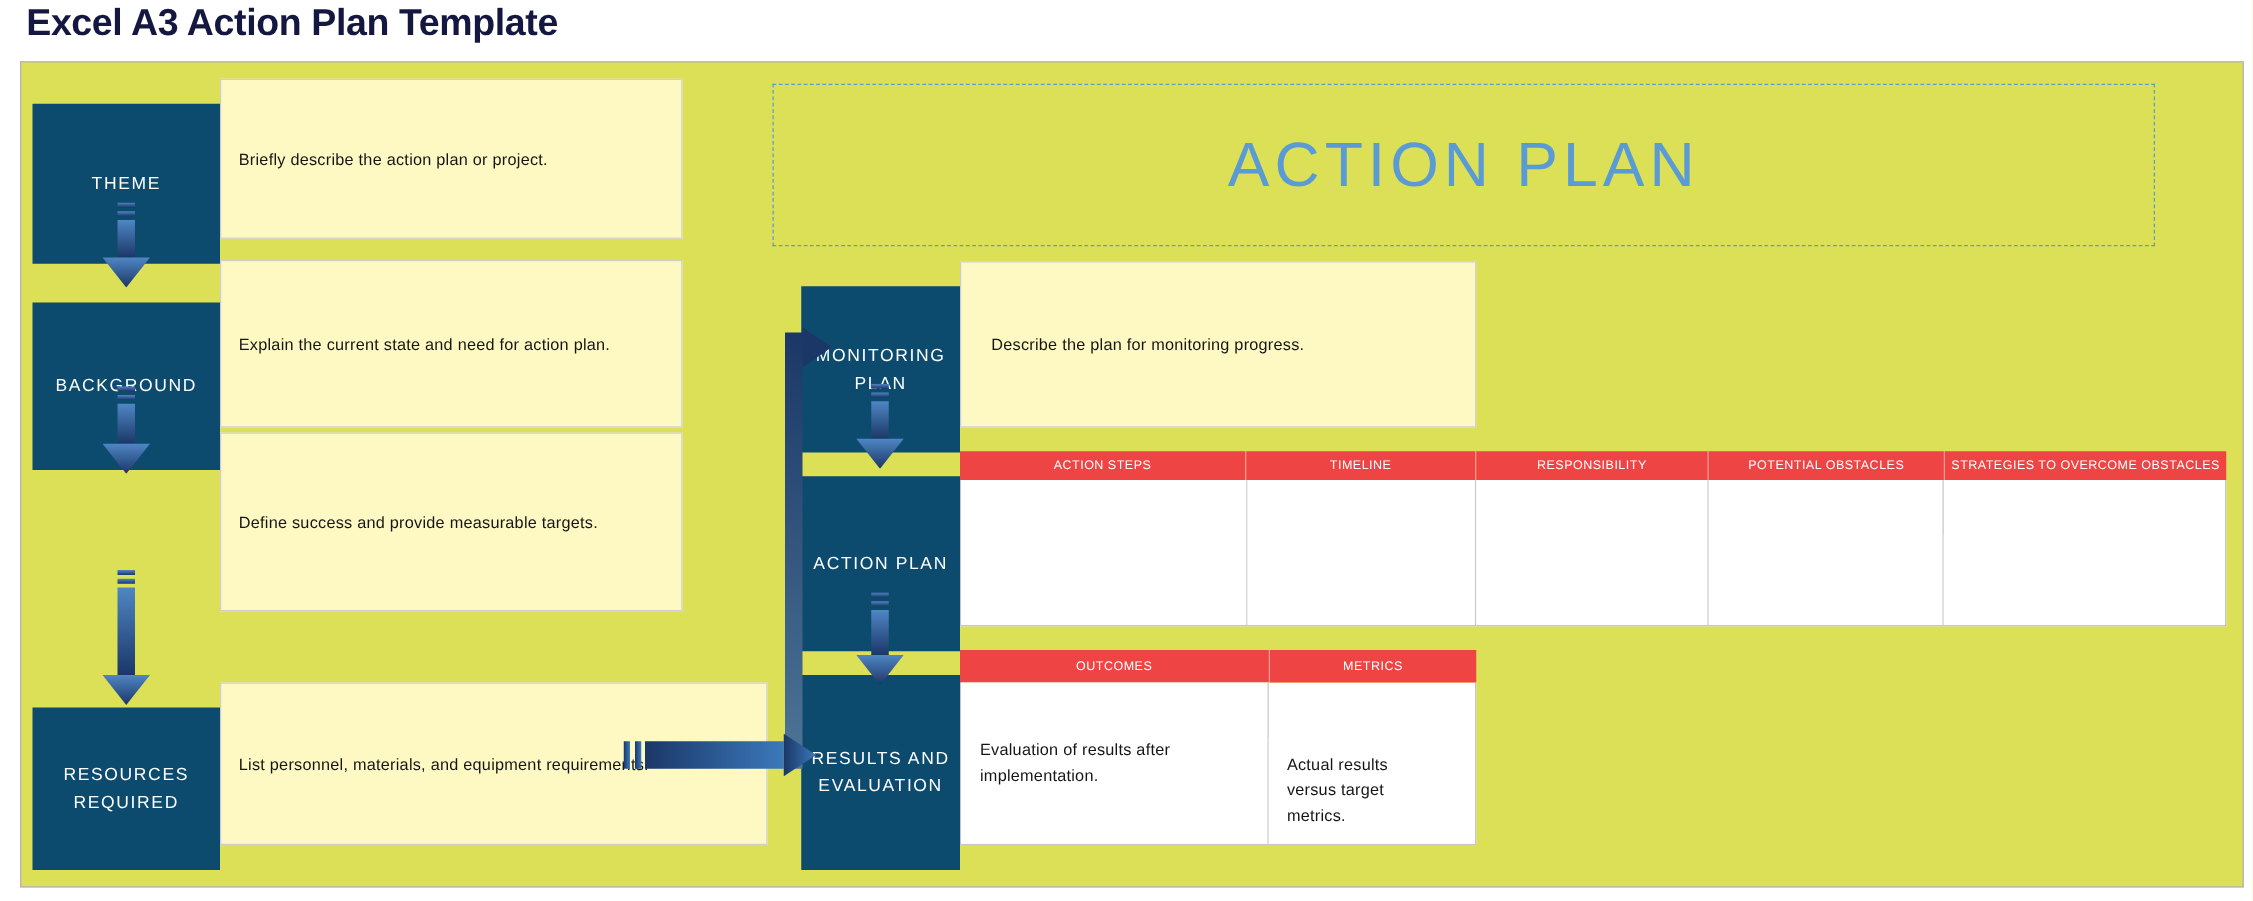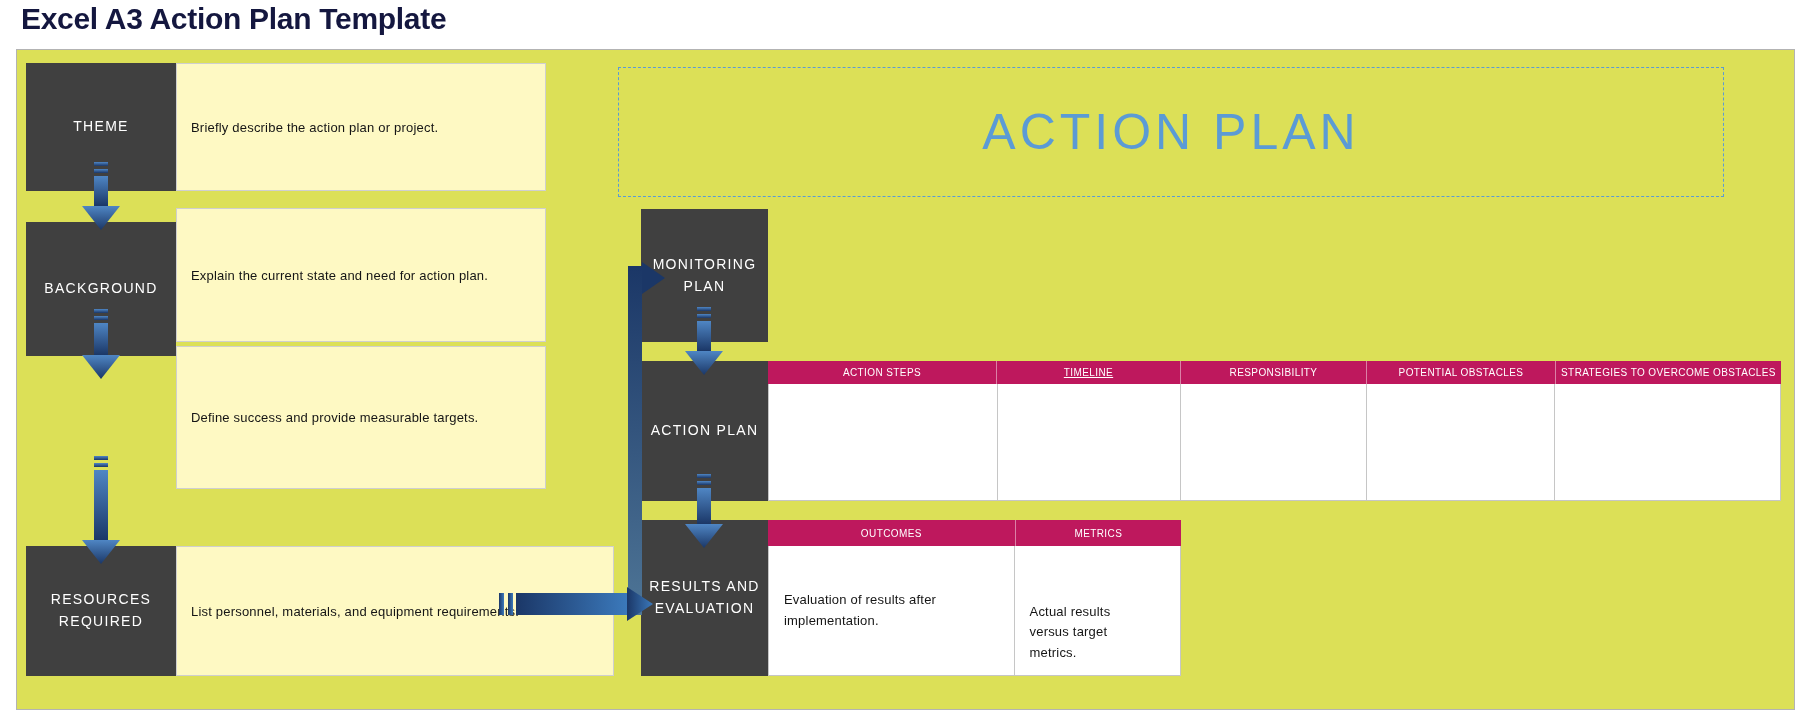--- a/index.html
+++ b/index.html
@@ -9,57 +9,57 @@
   }
   .title{
     position:absolute;left:21px;top:2px;margin:0;
     font-size:30px;font-weight:800;letter-spacing:-0.3px;color:#14173f;
   }
   .canvas{
     position:absolute;left:16px;top:49px;width:1779px;height:661px;
     background:#dce057;border:1px solid #b3b3b3;box-sizing:border-box;
   }
   .bluebox{
-    position:absolute;background:#404040;color:#ffffff;
+    position:absolute;background:#0c4a6e;color:#ffffff;
     display:flex;align-items:center;justify-content:center;text-align:center;
-    font-size:14px;letter-spacing:1.3px;line-height:1.55;padding:0 8px;box-sizing:border-box;
+    font-size:14px;letter-spacing:1.3px;line-height:1.55;padding:0 8px;box-sizing:border-box;margin-top:20px;
   }
   .descbox{
     position:absolute;background:#fef9c3;border:1px solid #cfcfcf;box-sizing:border-box;
     display:flex;align-items:center;font-size:13px;color:#151515;
     padding-left:14px;padding-right:14px;letter-spacing:0.2px;
   }
   .banner{
     position:absolute;left:601px;top:17px;width:1106px;height:130px;
     border:1px dashed #5b9bd5;box-sizing:border-box;
     display:flex;align-items:center;justify-content:center;
   }
   .banner-text{
     font-size:50px;font-weight:300;letter-spacing:4px;color:#5b9bd5;
   }
   .arrow{position:absolute;}
   .tablewrap{position:absolute;box-sizing:border-box;}
   .thead{display:flex;height:23px;}
   .results .thead{height:26px;}
   .th{
-    background:#be185d;color:#ffffff;font-size:10px;letter-spacing:0.4px;
+    background:#ef4444;color:#ffffff;font-size:10px;letter-spacing:0.4px;
     display:flex;align-items:center;justify-content:center;text-align:center;
     box-sizing:border-box;border-right:1px solid rgba(255,255,255,0.45);
     padding:0 4px;
   }
   .th:last-child{border-right:none;}
   .tbody{display:flex;background:#ffffff;border:1px solid #c6c6c6;border-top:none;box-sizing:border-box;}
   .td{
     box-sizing:border-box;border-right:1px solid #c6c6c6;background:#ffffff;
     display:flex;align-items:center;font-size:13px;color:#151515;
     padding-left:15px;padding-right:28px;line-height:1.55;letter-spacing:0.2px;
   }
   .td:last-child{border-right:none;margin-top:44px;}
   
-  .c0{width:229px;} .c1{width:184px;text-decoration:underline;} .c2{width:186px;} .c3{width:189px;} .c4{width:225px;}
+  .c0{width:229px;} .c1{width:184px;} .c2{width:186px;} .c3{width:189px;} .c4{width:225px;}
   
   .r0{width:276px;} .r1{width:184px;}
   .hidden-defs{position:absolute;width:0;height:0;overflow:hidden;}
 </style>
 </head>
 <body>
 
 <svg class="hidden-defs" aria-hidden="true">
   <defs>
     <linearGradient id="gradDown" x1="0" y1="0" x2="0" y2="1">
@@ -127,20 +127,23 @@
     <svg class="arrow" style="left:65px;top:406px;" width="38" height="108" viewBox="0 0 38 108">
       <rect x="12" y="0" width="14" height="4" fill="url(#gradDown)"></rect>
       <rect x="12" y="7" width="14" height="4" fill="url(#gradDown)"></rect>
       <rect x="12" y="14" width="14" height="70" fill="url(#gradDown)"></rect>
       <polygon points="0,84 19,108 38,84" fill="url(#gradDown)"></polygon>
     </svg>
 
     <div class="bluebox" style="left:624px;top:159px;width:127px;height:133px;">
       <span>MONITORING PLAN</span>
     </div>
+    <div class="descbox" style="left:751px;top:159px;width:413px;height:133px;padding-left:24px;">
+      <span>Describe the plan for monitoring progress.</span>
+    </div>
 
     <div class="bluebox" style="left:624px;top:311px;width:127px;height:140px;">
       <span>ACTION PLAN</span>
     </div>
     <div class="tablewrap action" style="left:751px;top:311px;width:1013px;height:140px;">
       <div class="thead">
         <div class="th c0">ACTION STEPS</div>
         <div class="th c1">TIMELINE</div>
         <div class="th c2">RESPONSIBILITY</div>
         <div class="th c3">POTENTIAL OBSTACLES</div>

